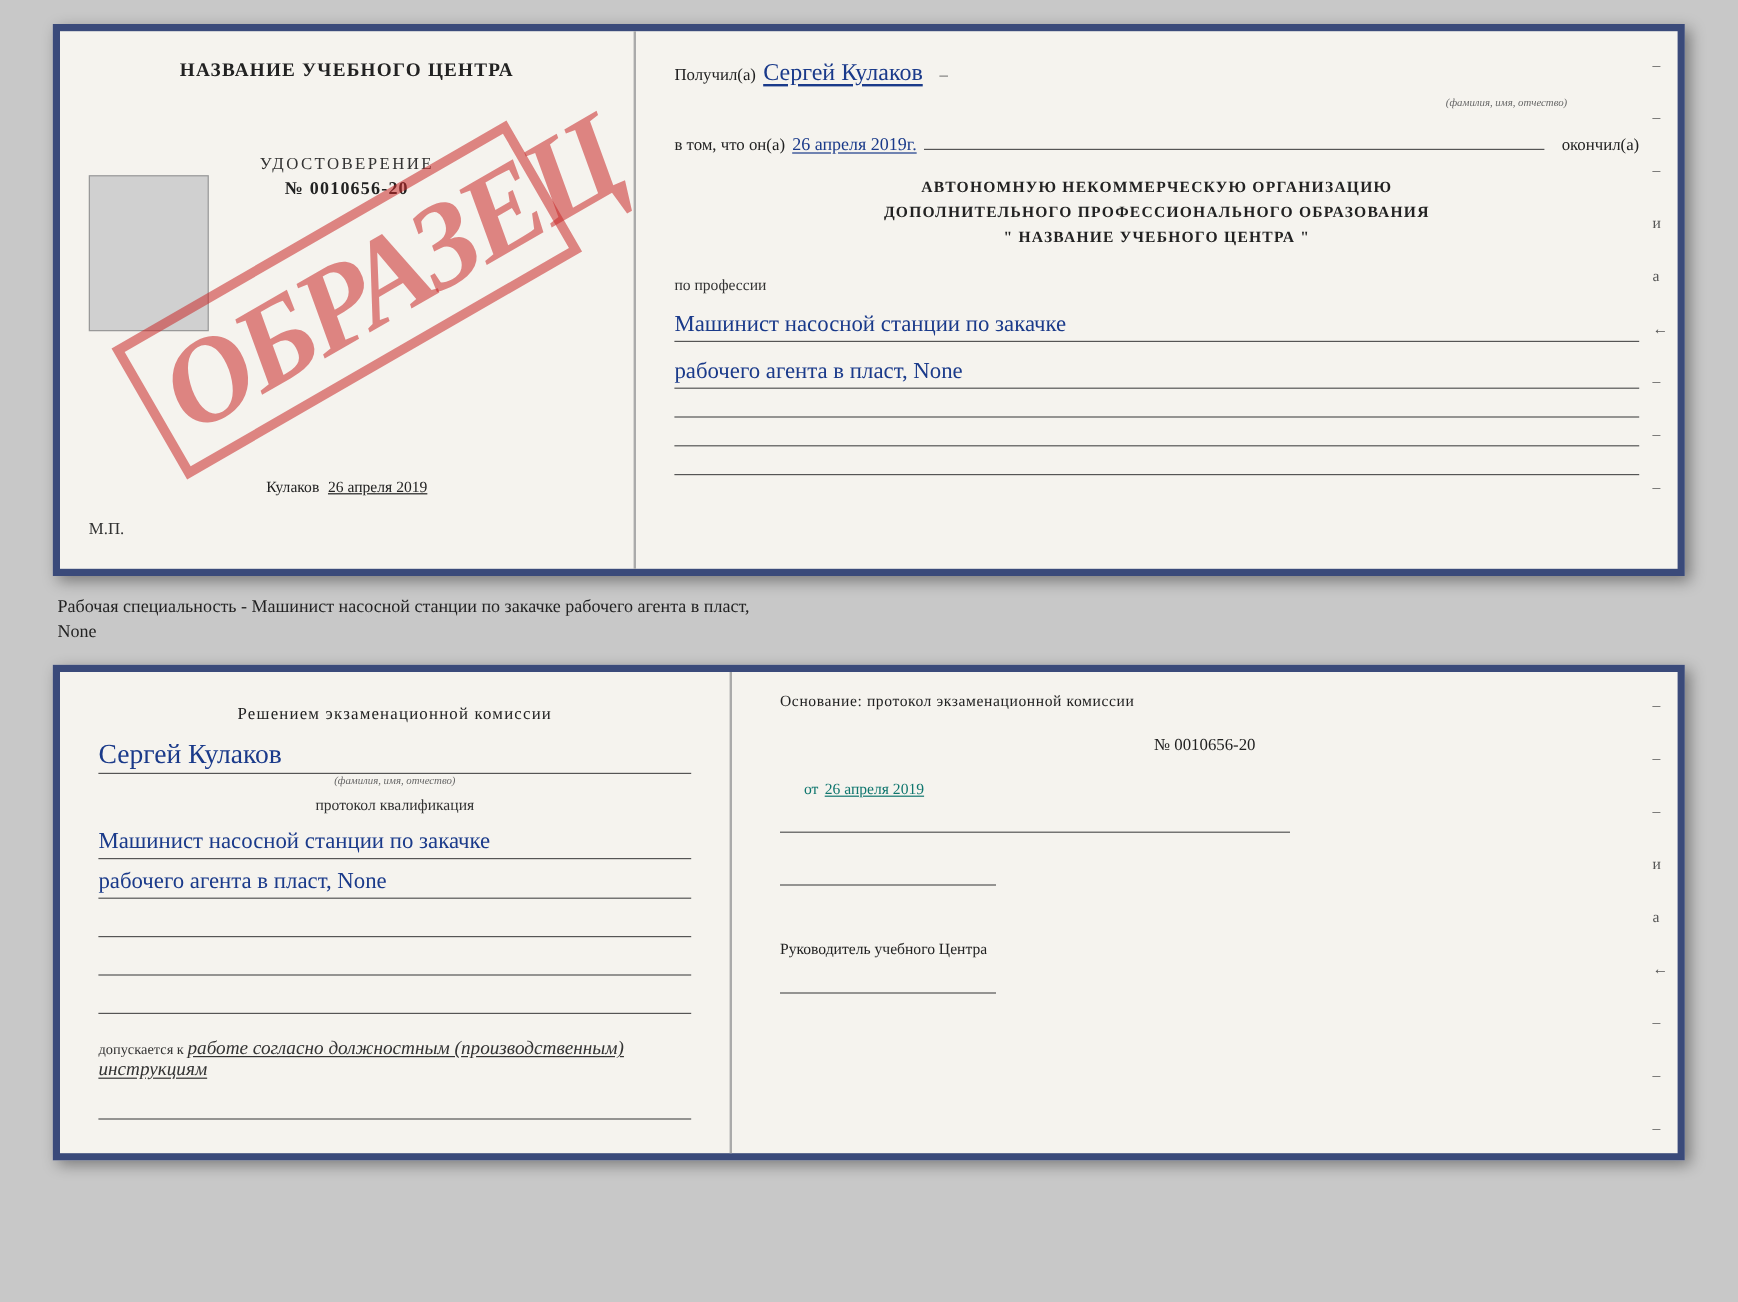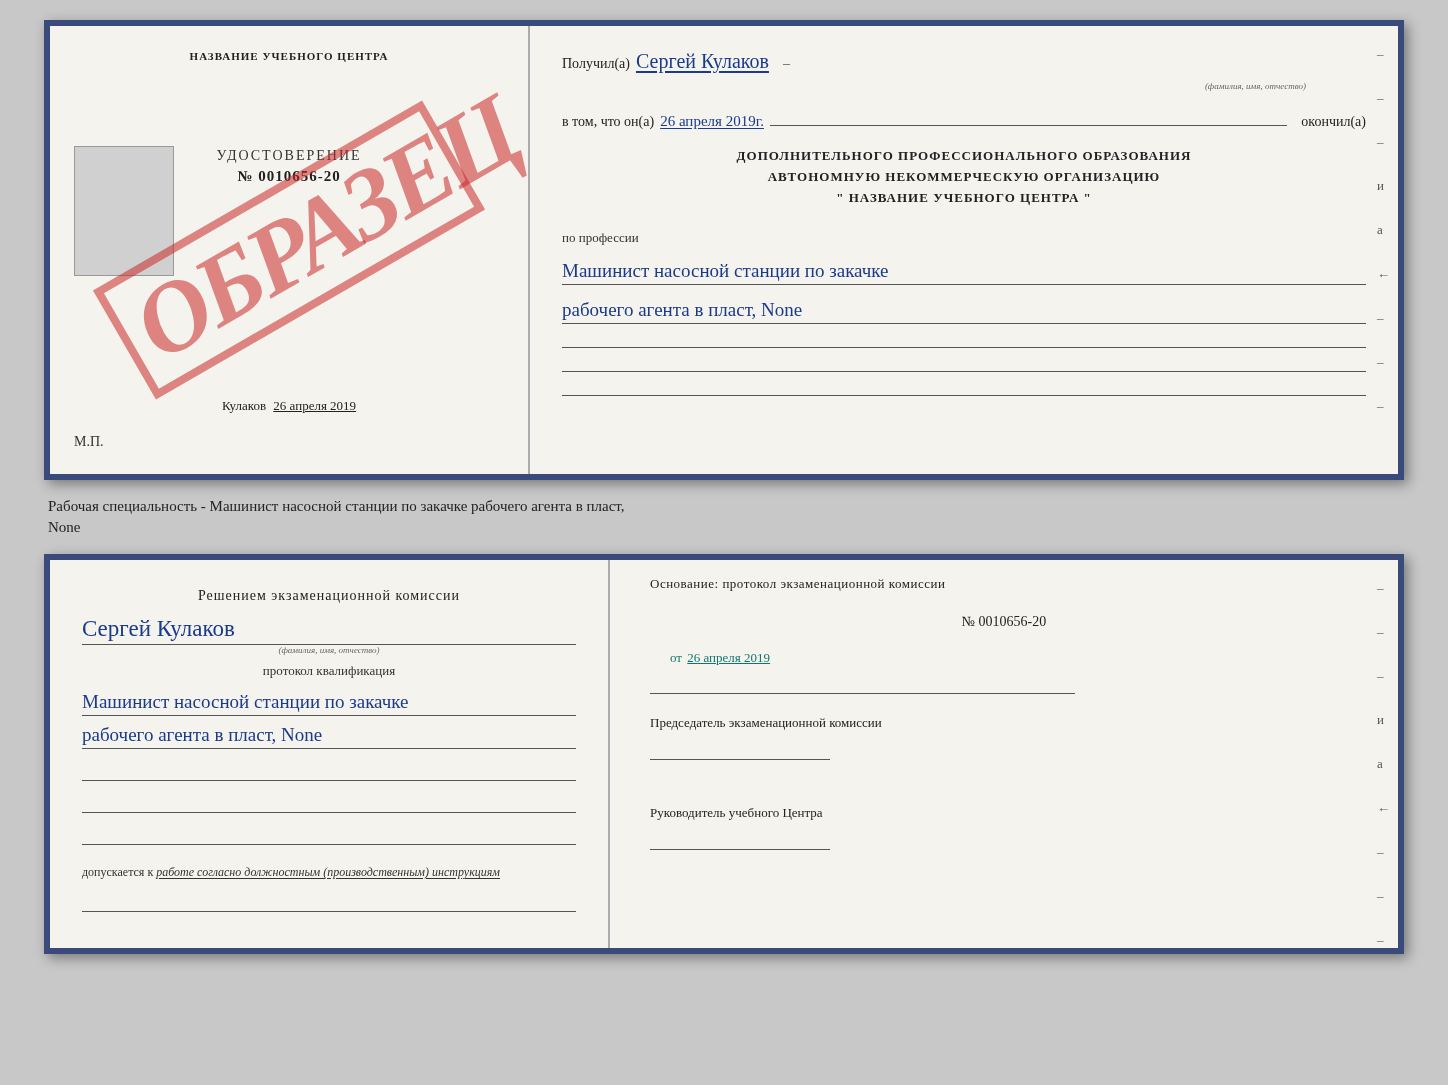--- a/index.html
+++ b/index.html
@@ -41,27 +41,27 @@
       flex: 1;
       padding: 24px 32px;
       display: flex;
       flex-direction: column;
       gap: 12px;
       position: relative;
     }
 
     
     .training-center-name {
-      font-size: 11px;
+      font-size: 16px;
       font-weight: bold;
       letter-spacing: 1px;
       text-align: left;
       text-transform: uppercase;
       color: #222;
-      margin-bottom: 26px;
+      margin-bottom: 2px;
     }
 
     .cert-title-block {
       text-align: center;
       margin-top: 60px;
       z-index: 2;
       position: relative;
     }
 
     .cert-title {
@@ -304,21 +304,21 @@
     .dopuskaetsya {
       font-size: 12px;
       color: #333;
       margin-top: 16px;
     }
 
     .dopuskaetsya-text {
       font-style: italic;
       text-decoration: underline;
       text-underline-offset: 2px;
-      font-size: 12px;
+      font-size: 16px;
     }
 
     .osnование-text {
       font-size: 13px;
       letter-spacing: 0.5px;
       color: #222;
       margin-bottom: 6px;
     }
 
     .protocol-number {
@@ -401,22 +401,22 @@
     </div>
 
     <div class="right-row" style="margin-top:8px;">
       <span class="label-text">в том, что он(а)</span>
       <span class="handwritten-sm">26 апреля 2019г.</span>
       <div class="right-underline"></div>
       <span class="label-text" style="margin-left:8px;">окончил(а)</span>
     </div>
 
     <div class="block-center">
+      <div>АВТОНОМНУЮ НЕКОММЕРЧЕСКУЮ ОРГАНИЗАЦИЮ</div>
       <div>ДОПОЛНИТЕЛЬНОГО ПРОФЕССИОНАЛЬНОГО ОБРАЗОВАНИЯ</div>
-      <div>АВТОНОМНУЮ НЕКОММЕРЧЕСКУЮ ОРГАНИЗАЦИЮ</div>
       <div>" НАЗВАНИЕ УЧЕБНОГО ЦЕНТРА "</div>
     </div>
 
     <div class="profession-label">по профессии</div>
     <div class="profession-handwritten">Машинист насосной станции по закачке</div>
     <div class="profession-handwritten">рабочего агента в пласт, None</div>
     <div style="border-bottom:1px solid #555; width:100%; height:12px;"></div>
     <div style="border-bottom:1px solid #555; width:100%; height:12px;"></div>
     <div style="border-bottom:1px solid #555; width:100%; height:12px;"></div>
 
@@ -472,21 +472,20 @@
     <div class="protocol-number">№ 0010656-20</div>
 
     <div class="protocol-date">
       <span>от</span>
       <span style="text-decoration:underline; margin-left:2px;">26 апреля 2019</span>
     </div>
 
     <div style="border-bottom:1px solid #555; width:60%; height:12px;"></div>
 
     <div class="signatory-block">
-      <div class="signatory-label">Председатель экзаменационной комиссии</div>
       <div class="signatory-line"></div>
     </div>
 
     <div style="margin-top:12px;"></div>
 
     <div class="signatory-block">
       <div class="signatory-label">Руководитель учебного Центра</div>
       <div class="signatory-line"></div>
     </div>
 

